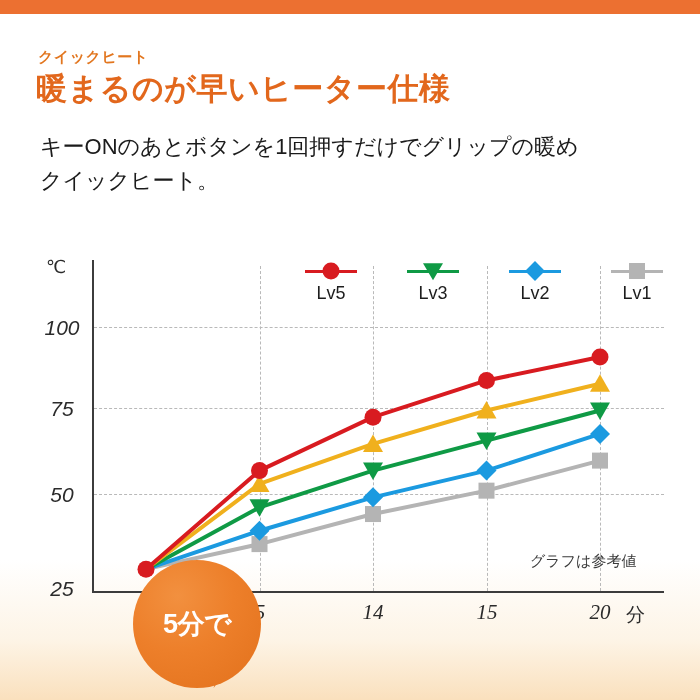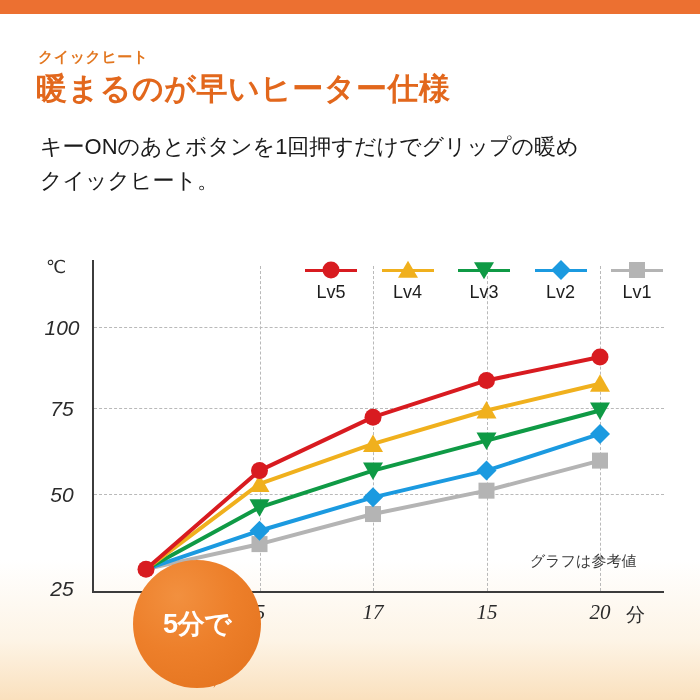--- a/index.html
+++ b/index.html
@@ -87,23 +87,23 @@
     position: absolute; left: 626px; top: 354px;
     font-size: 19px; color: #2b2b2b;
   }
   #note {
     position: absolute; left: 530px; top: 304px;
     font-size: 15px; color: #3a3a3a;
   }
 
   
   #legend {
-    position: absolute; left: 300px; top: 6px;
+    position: absolute; left: 300px; top: 12px;
     width: 368px; height: 54px;
-    display: flex; justify-content: space-between; align-items: center;
+    display: flex; justify-content: space-between;
   }
   .legend-item {
     width: 62px;
     display: flex; flex-direction: column; align-items: center;
   }
   .legend-swatch {
     position: relative; width: 52px; height: 22px;
   }
   .legend-line {
     position: absolute; left: 0; top: 10px;
@@ -189,21 +189,21 @@
       </div>
     <div class="ytick-wrap" style="top:235px">
         <div class="ytick">50</div>
       </div>
     <div class="ytick-wrap" style="top:329px">
         <div class="ytick">25</div>
       </div>
 
     <div class="xtick" style="left:146px">0</div>
     <div class="xtick" style="left:260px">5</div>
-    <div class="xtick" style="left:373px">17</div>
+    <div class="xtick" style="left:373px">14</div>
     <div class="xtick" style="left:487px">15</div>
     <div class="xtick" style="left:600px">20</div>
 
     <div id="note">グラフは参考値</div>
 
     <div id="plot">
       <svg class="series" id="series-svg" width="454" height="337">
           <polyline points="0,313.15 113.5,288.1 227,258.03999999999996 340.5,234.66 454,204.6" fill="none" stroke="#b4b4b4" stroke-width="4" stroke-linejoin="round" stroke-linecap="round"></polyline>
           <rect x="105.5" y="280.1" width="16" height="16" fill="#b4b4b4"></rect>
           <rect x="219" y="250.03999999999996" width="16" height="16" fill="#b4b4b4"></rect>
@@ -236,27 +236,20 @@
     <div id="legend">
         <div class="legend-item">
           <div class="legend-swatch">
             <div class="legend-line" style="background: rgb(216, 27, 32);"></div>
             <div class="legend-mark mk-circle" style="background: rgb(216, 27, 32);"></div>
           </div>
           <div class="legend-label">Lv5</div>
         </div>
         <div class="legend-item">
           <div class="legend-swatch">
-            <div class="legend-line" style="background: rgb(240, 176, 29);"></div>
-            <div class="legend-mark mk-tri-up" style="border-bottom: 17px solid rgb(240, 176, 29); transform: translate(-50%, -55%);"></div>
-          </div>
-          <div class="legend-label">Lv4</div>
-        </div>
-        <div class="legend-item">
-          <div class="legend-swatch">
             <div class="legend-line" style="background: rgb(15, 154, 69);"></div>
             <div class="legend-mark mk-tri-down" style="border-top: 17px solid rgb(15, 154, 69); transform: translate(-50%, -45%);"></div>
           </div>
           <div class="legend-label">Lv3</div>
         </div>
         <div class="legend-item">
           <div class="legend-swatch">
             <div class="legend-line" style="background: rgb(27, 154, 224);"></div>
             <div class="legend-mark mk-diamond" style="background: rgb(27, 154, 224);"></div>
           </div>

